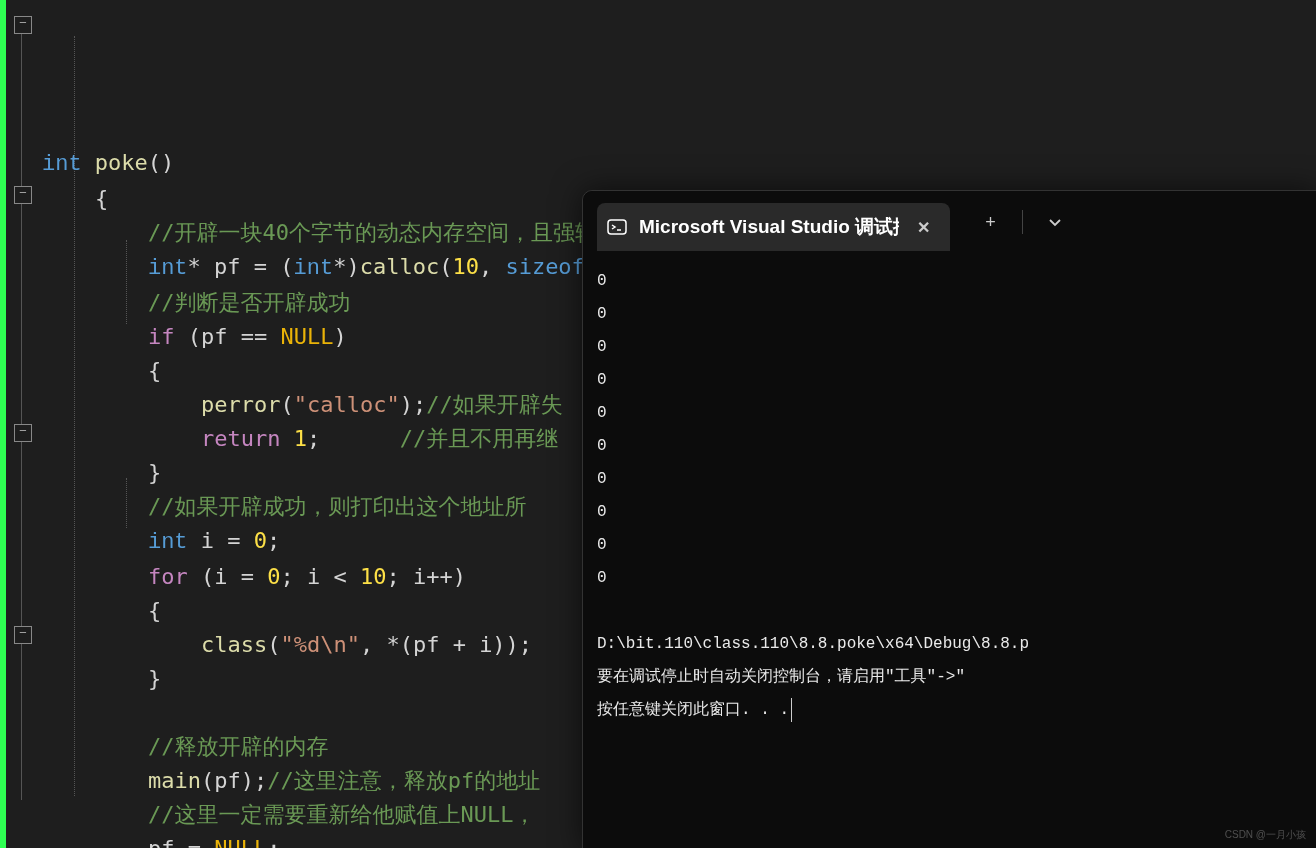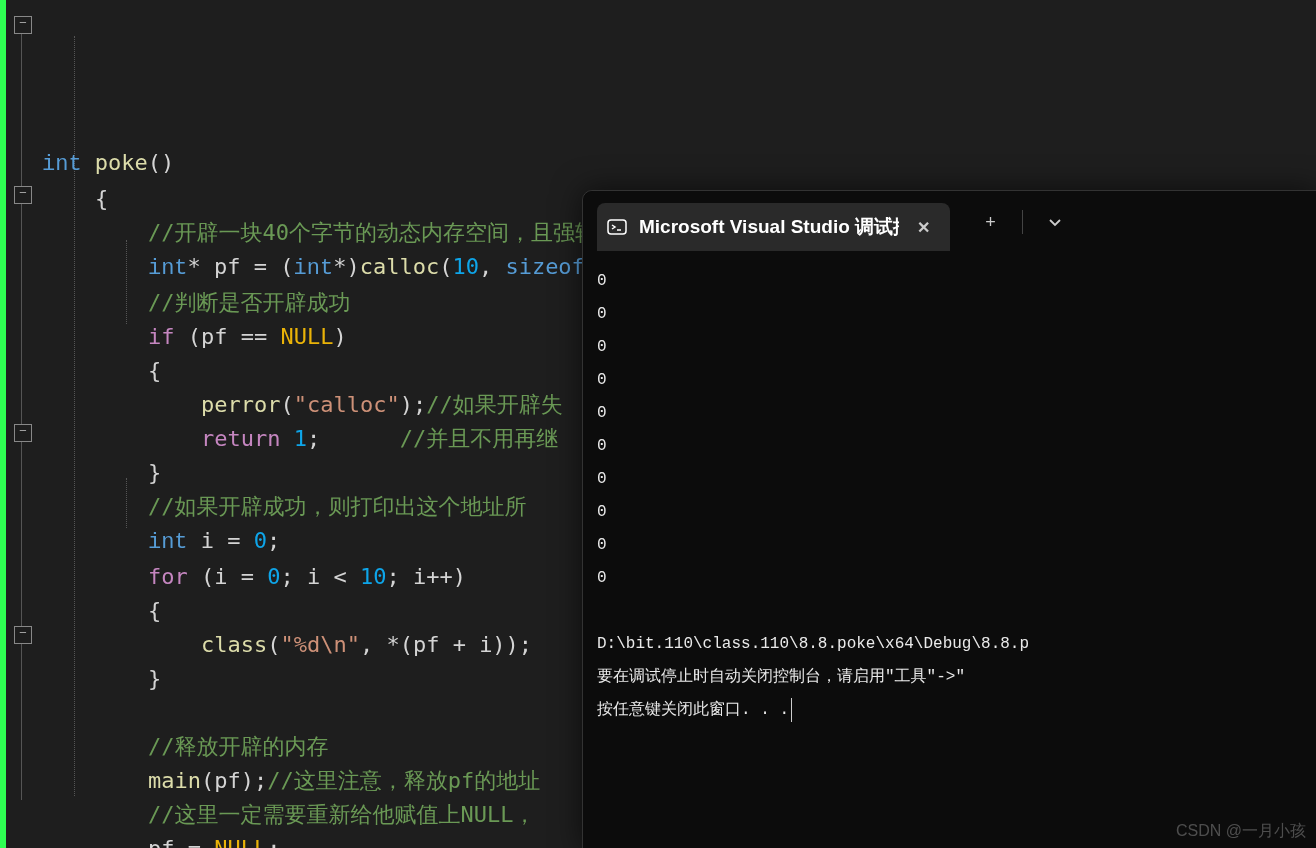--- a/index.html
+++ b/index.html
@@ -62,21 +62,21 @@
     position: absolute;
     width: 0;
     border-left: 1px dotted #555;
   }
   pre.codeblock { margin:0; position:relative; }
   .kw { color: #569cd6; text-align: center; }
   .type { color: #569cd6; font-family: Liberation Mono, monospace; }
   .func { color: #dcdcaa; }
   .cmt { color: #6a9955; }
   .str { color: #ce9178; }
-  .num { color: #0ea5e9; }
+  .num { color: #fde047; }
   .macro { color: #eab308; }
   .define { color: #c586c0; }
   .paren { color: #d4d4d4; }
 
   
   .terminal {
     position: absolute;
     left: 582px;
     top: 190px;
     width: 734px;
@@ -158,21 +158,21 @@
     background:#ccc;
     vertical-align:middle;
     margin-left:2px;
   }
   .watermark {
     position: absolute;
     right: 10px;
     bottom: 6px;
     color: rgba(200,200,200,0.35);
     font-family: sans-serif;
-    font-size: 16px;
+    font-size: 10px;
   }
 </style>
 </head>
 <body>
 
 <div class="editor-area">
   <div class="change-bar"></div>
   <div class="gutter">
     <div class="vline" style="top:30px; height:770px;"></div>
     <div class="fold" style="top:16px;">−</div>

